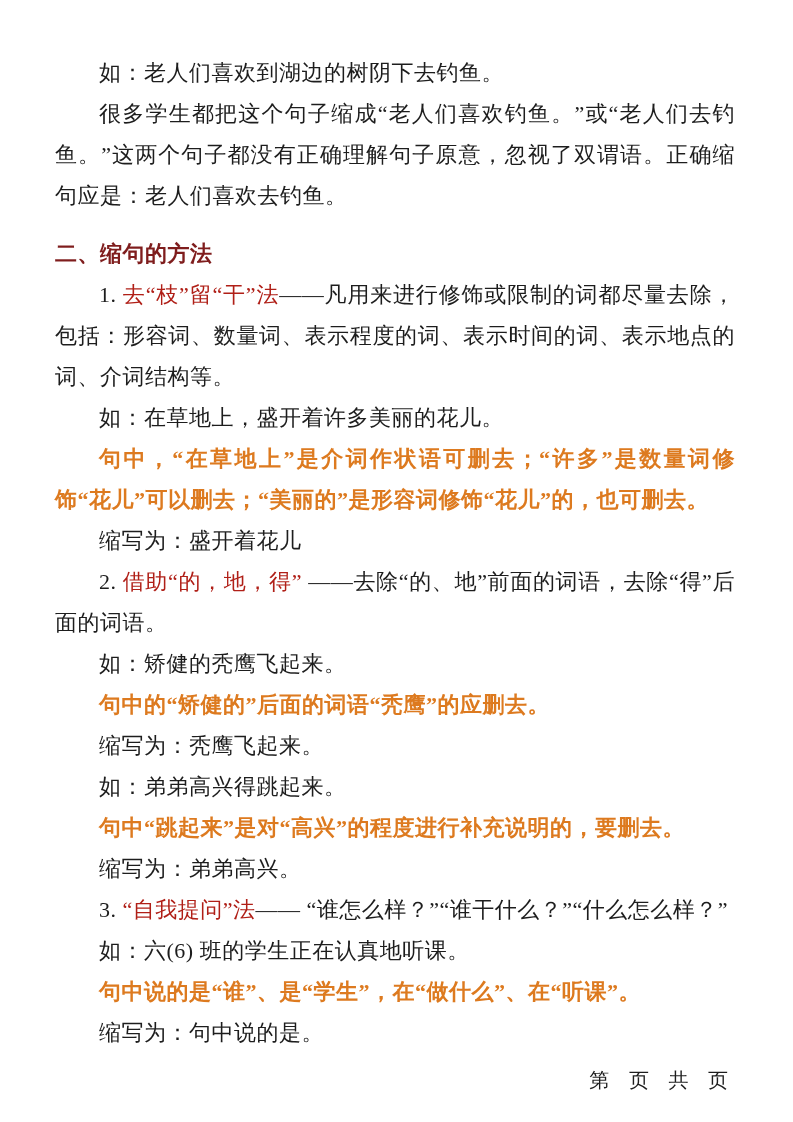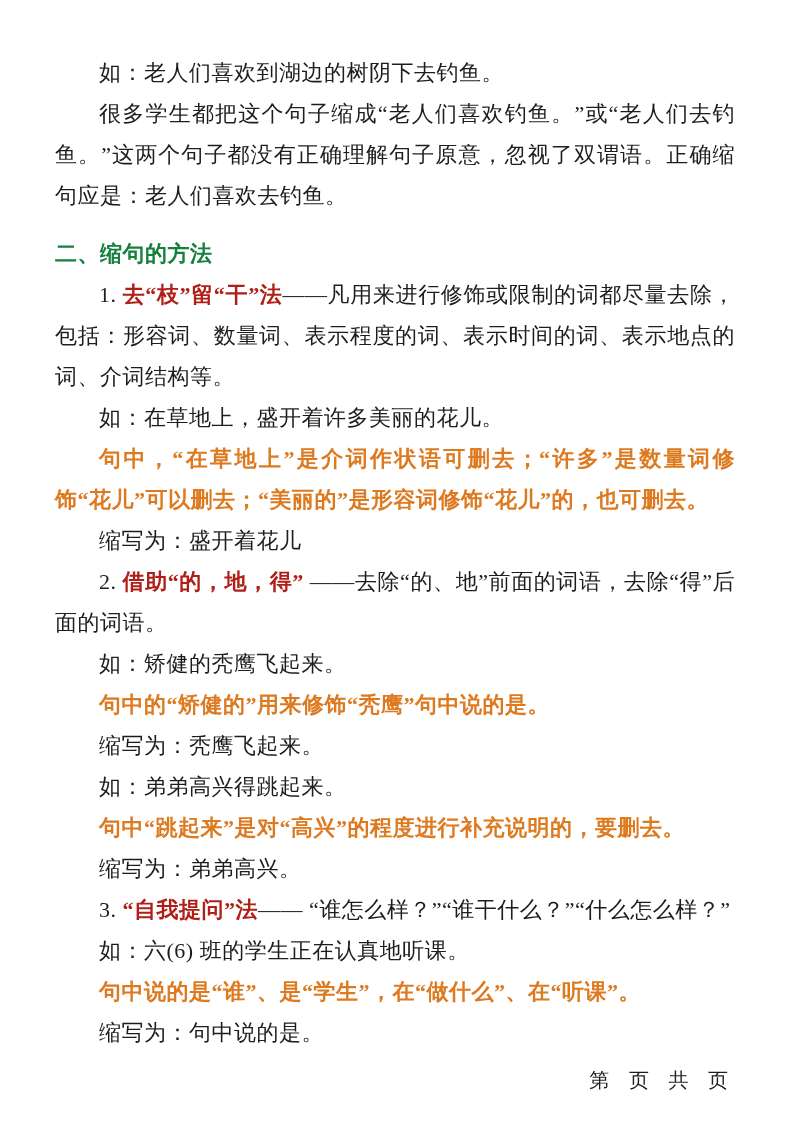--- a/index.html
+++ b/index.html
@@ -19,23 +19,23 @@
     font-size: 22px;
     line-height: 41px;
     text-align: justify;
     color: #1d1d1d;
     letter-spacing: 0.5px;
   }
   .para.indent { text-indent: 2em; }
   .para.heading {
     font-weight: bold;
     margin-top: 17px;
-    color: #15803d;
+    color: #7f1d1d;
   }
-  .run-red    { color: var(--red-color, #b01f17); font-weight: bold; }
+  .run-red    { color: var(--red-color, #b01f17); font-weight: normal; }
   .run-orange { color: var(--orange-color, #dd7a1f); font-weight: bold; }
   .run-plain  { }
   .footer {
     margin-top: 14px;
     text-align: right;
     font-size: 20px;
     letter-spacing: 7px;
     color: #1d1d1d;
     font-family: "Liberation Sans", "DejaVu Sans", sans-serif;
   }
@@ -47,21 +47,21 @@
   <div class="doc-body">
       <p class="para normal indent"><span class="run-plain">如：老人们喜欢到湖边的树阴下去钓鱼。</span></p>
       <p class="para normal indent"><span class="run-plain">很多学生都把这个句子缩成“老人们喜欢钓鱼。”或“老人们去钓鱼。”这两个句子都没有正确理解句子原意，忽视了双谓语。正确缩句应是：老人们喜欢去钓鱼。</span></p>
       <p class="para heading"><span class="run-plain">二、缩句的方法</span></p>
       <p class="para normal indent"><span class="run-plain">1. </span><span class="run-red">去“枝”留“干”法</span><span class="run-plain">——凡用来进行修饰或限制的词都尽量去除，包括：形容词、数量词、表示程度的词、表示时间的词、表示地点的词、介词结构等。</span></p>
       <p class="para normal indent"><span class="run-plain">如：在草地上，盛开着许多美丽的花儿。</span></p>
       <p class="para normal indent"><span class="run-orange">句中，“在草地上”是介词作状语可删去；“许多”是数量词修饰“花儿”可以删去；“美丽的”是形容词修饰“花儿”的，也可删去。</span></p>
       <p class="para normal indent"><span class="run-plain">缩写为：盛开着花儿</span></p>
       <p class="para normal indent"><span class="run-plain">2. </span><span class="run-red">借助“的，地，得”</span><span class="run-plain"> ——去除“的、地”前面的词语，去除“得”后面的词语。</span></p>
       <p class="para normal indent"><span class="run-plain">如：矫健的秃鹰飞起来。</span></p>
-      <p class="para normal indent"><span class="run-orange">句中的“矫健的”用来修饰“秃鹰”句中说的是。</span></p>
+      <p class="para normal indent"><span class="run-orange">句中的“矫健的”后面的词语“秃鹰”的应删去。</span></p>
       <p class="para normal indent"><span class="run-plain">缩写为：秃鹰飞起来。</span></p>
       <p class="para normal indent"><span class="run-plain">如：弟弟高兴得跳起来。</span></p>
       <p class="para normal indent"><span class="run-orange">句中“跳起来”是对“高兴”的程度进行补充说明的，要删去。</span></p>
       <p class="para normal indent"><span class="run-plain">缩写为：弟弟高兴。</span></p>
       <p class="para normal indent"><span class="run-plain">3. </span><span class="run-red">“自我提问”法</span><span class="run-plain">—— “谁怎么样？”“谁干什么？”“什么怎么样？”</span></p>
       <p class="para normal indent"><span class="run-plain">如：六(6) 班的学生正在认真地听课。</span></p>
       <p class="para normal indent"><span class="run-orange">句中说的是“谁”、是“学生”，在“做什么”、在“听课”。</span></p>
       <p class="para normal indent"><span class="run-plain">缩写为：句中说的是。</span></p>
     </div>
   <div class="footer">

